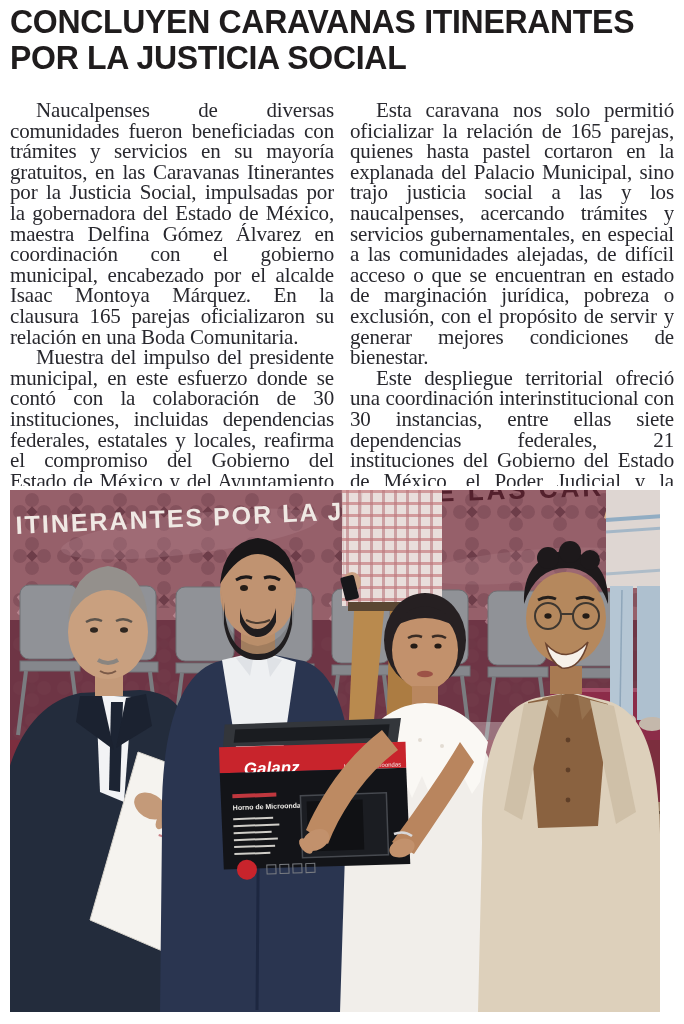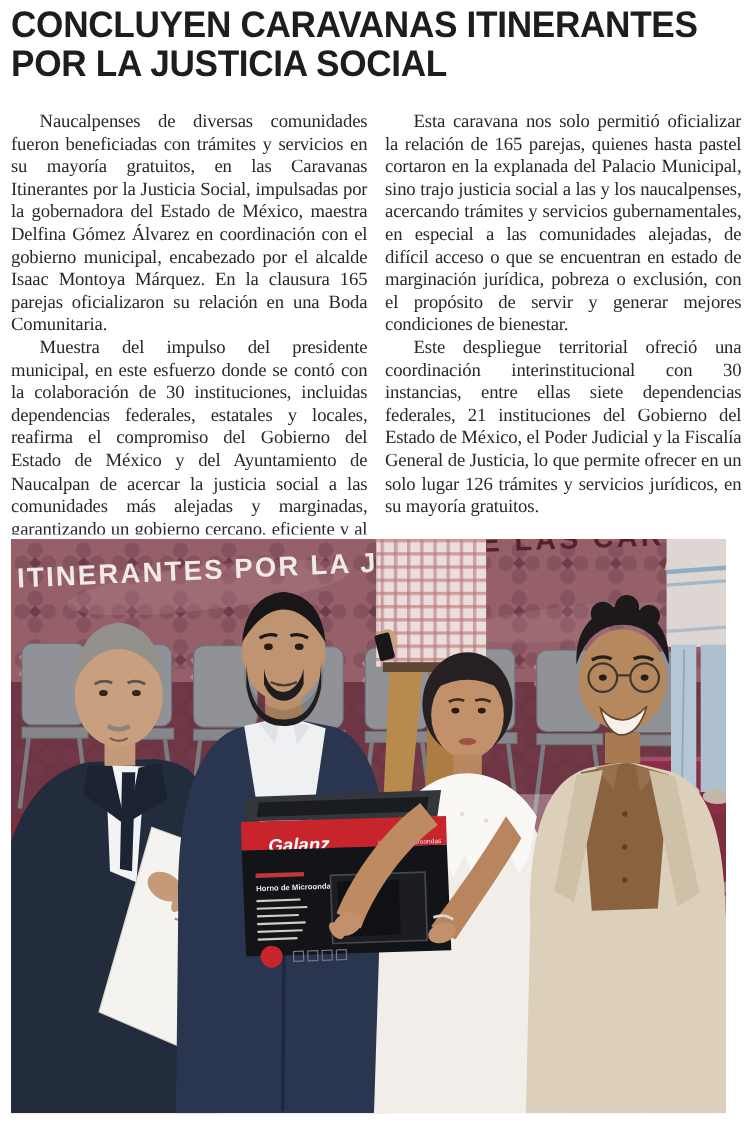--- a/index.html
+++ b/index.html
@@ -6,21 +6,21 @@
   .page{position:relative;width:684px;height:1024px;background:#ffffff;overflow:hidden;
         font-family:"Liberation Sans",sans-serif;}
   .headline{position:absolute;left:10px;top:4px;width:664px;
             font-family:"Liberation Sans",sans-serif;font-weight:800;
             font-size:32px;line-height:1.07;letter-spacing:-0.3px;color:#1f1c1d;
             transform:scaleY(1.05);transform-origin:top left;}
   .cols{position:absolute;left:10px;top:100px;width:664px;height:386px;display:flex;gap:16px;overflow:hidden;}
   .col{width:324px;height:386px;overflow:hidden;}
   .col p{margin:0;text-indent:26px;text-align:justify;
          font-family:"Liberation Serif","DejaVu Serif",serif;
-         font-size:17px;line-height:20.6px;letter-spacing:-0.15px;color:#28282e;}
+         font-size:21px;line-height:20.6px;letter-spacing:-0.15px;color:#28282e;}
   .photo-wrap{position:absolute;left:10px;top:490px;width:650px;height:522px;}
   svg{display:block;}
   .banner-white-text{font-family:"Liberation Sans",sans-serif;font-weight:bold;
                      letter-spacing:2px;}
   .banner-dark-text{font-family:"Liberation Sans",sans-serif;font-weight:bold;letter-spacing:3px;}
   .galanz{font-family:"Liberation Sans",sans-serif;font-weight:bold;font-style:italic;}
   .boxsmall{font-family:"Liberation Sans",sans-serif;}
 </style>
 </head>
 <body>

